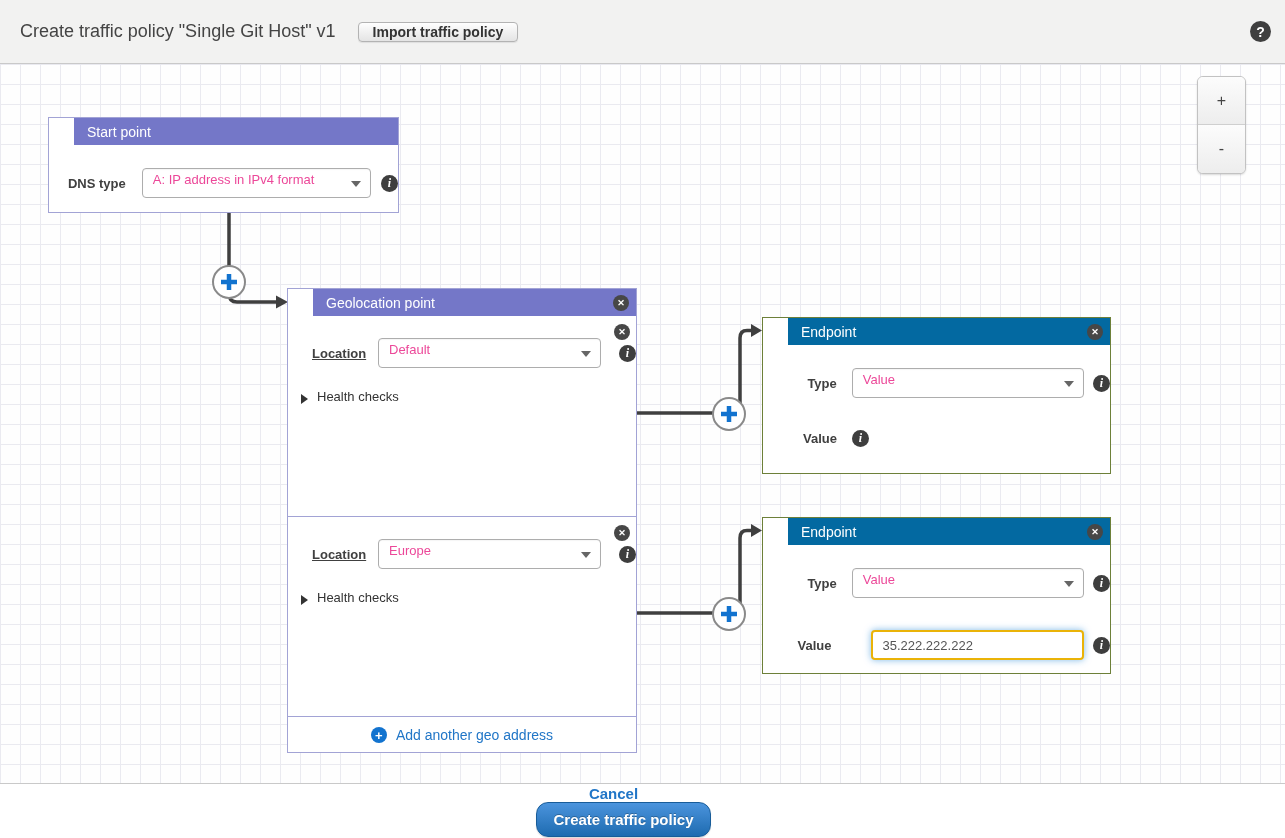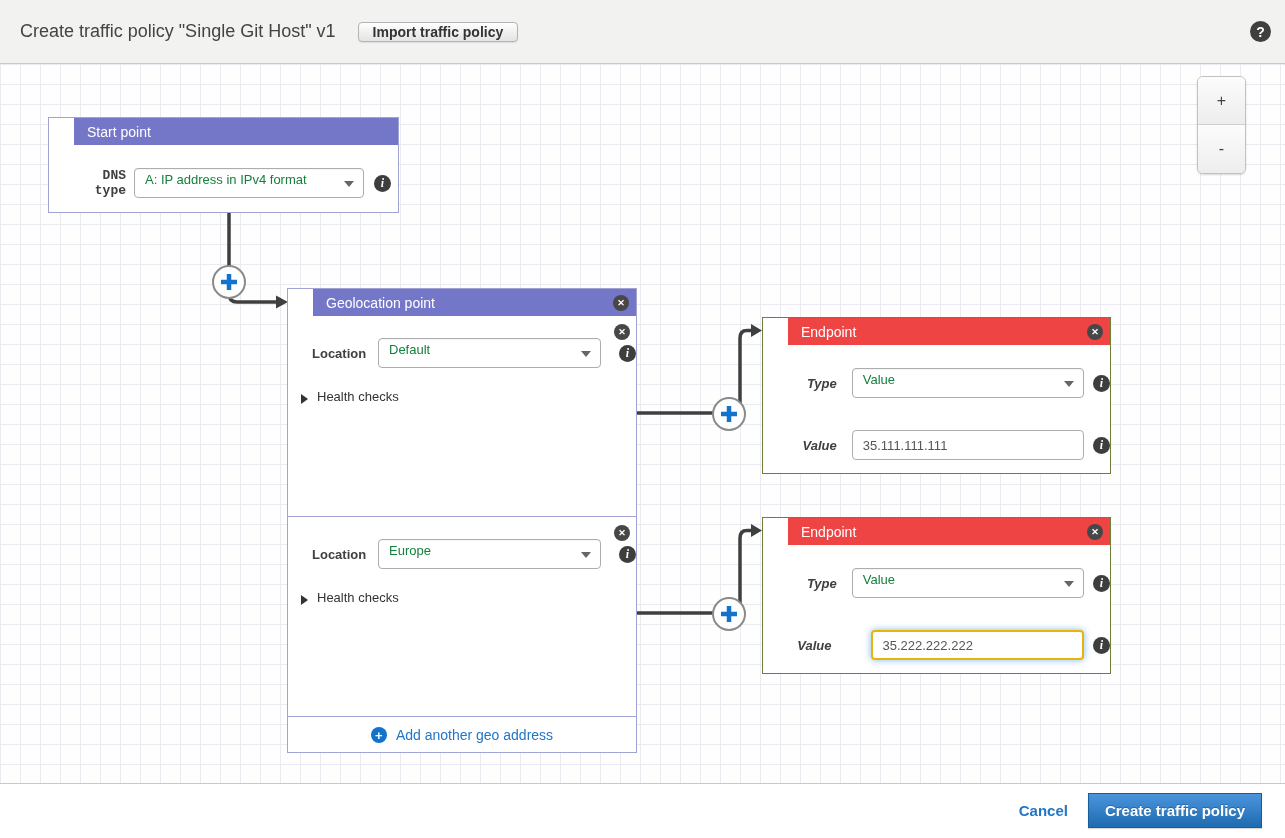--- a/index.html
+++ b/index.html
@@ -31,64 +31,64 @@
     border-bottom:1px solid #c9c9c9;
   }
   svg.wires { position:absolute; left:0; top:0; width:1285px; height:720px; pointer-events:none; }
 
   
   .box { position:absolute; background:#fff; }
   .box.purple { border:1px solid #a2a3d5; }
   .box.green  { border:1px solid #6d8039; }
   .box-header { height:27px; display:flex; align-items:center; padding:0 7px 0 13px; color:#fff; font-size:14px;margin-left:25px; }
   .purple > .box-header { background:#7477c8; }
-  .green  > .box-header { background:#ef4444;gap:16px; }
+  .green  > .box-header { background:#0369a1;gap:16px; }
 
   .close-icon {
     margin-left:auto; width:16px; height:16px; border-radius:50%; background:#474747;
     color:#fff; font-size:9px; font-weight:bold; display:flex; align-items:center; justify-content:center;
     cursor:pointer; flex:0 0 auto;
   }
   .info-icon {
     width:17px; height:17px; border-radius:50%; background:#3e3e3e; color:#fff;
     font-family:"Liberation Serif", serif; font-style:italic; font-weight:bold; font-size:12px;
     display:flex; align-items:center; justify-content:center; flex:0 0 auto;
   }
 
   .row { display:flex; align-items:center; }
   .field-label { font-size:13px; font-weight:bold; color:#404040; text-align:right; }
 
   .select {
     position:relative; height:30px; background:#fff; border:1px solid #adadad; border-radius:4px;
-    display:flex; align-items:center; padding:0 24px 8px 10px; font-size:13px; color:#15803d;
+    display:flex; align-items:center; padding:0 24px 8px 10px; font-size:13px; color:#ec4899;
     cursor:pointer; box-shadow:inset 0 1px 1px rgba(0,0,0,0.04);
   }
   .select .caret {
     position:absolute; right:9px; top:12px; width:0; height:0;
     border-left:5px solid transparent; border-right:5px solid transparent; border-top:6px solid #666;
   }
   .text-input {
     height:30px; border:1px solid #adadad; border-radius:4px; padding:0 10px;
     font-size:13px; color:#555; font-family:"Liberation Sans", sans-serif; background:#fff;
   }
   .text-input.focused { border:2px solid #eab308; box-shadow:0 0 7px rgba(42,138,216,0.6); outline:none;margin-left:24px; }
 
   
   .start-point { left:48px; top:53px; width:351px; height:96px; }
   .start-point .row { margin-top:23px; padding-left:15px; }
-  .start-point .field-label { width:62px; margin-right:8px;font-family:Liberation Mono, monospace; }
+  .start-point .field-label { width:62px; margin-right:16px; }
   .start-point .select { width:230px; margin-right:10px; }
 
   
   .geo-rule { left:287px; top:224px; width:350px; height:465px; }
   .geo-section { position:relative; height:200px; }
   .geo-section + .geo-section { border-top:1px solid #a2a3d5; }
   .geo-section .sec-close { position:absolute; top:8px; right:6px; }
   .geo-section .row.loc { padding-left:24px; padding-top:22px; }
-  .geo-section .field-label { width:52px; margin-right:14px; }
+  .geo-section .field-label { width:52px; margin-right:14px;text-decoration:underline; }
   .geo-section .select { width:232px; margin-right:18px; }
   .geo-section .info-icon.sec-info { margin-top:0; }
   .health-row { display:flex; align-items:flex-end; margin-top:21px; padding-left:13px; cursor:pointer; }
   .tri-icon { width:0; height:0; border-top:5px solid transparent; border-bottom:5px solid transparent; border-left:7px solid #333; margin-right:9px; }
   .health-label { font-size:13px; color:#333; }
   .geo-footer {
     height:37px; border-top:1px solid #a2a3d5; display:flex; align-items:center; justify-content:center;
     gap:9px; cursor:pointer;
   }
   .plus-badge {
@@ -97,40 +97,40 @@
   }
   .geo-footer span.link { font-size:14px; color:#2176c7; }
 
   
   .endpoint { width:349px; height:157px; }
   .endpoint.ep0 { left:762px; top:253px; }
   .endpoint.ep1 { left:762px; top:453px; }
   .endpoint .row { padding-left:15px; }
   .endpoint .row.type-row { margin-top:23px; }
   .endpoint .row.value-row { margin-top:32px; }
-  .endpoint .field-label { width:59px; margin-right:15px;font-style:italic; }
+  .endpoint .field-label { width:59px; margin-right:15px; }
   .endpoint .select, .endpoint .text-input { width:233px; margin-right:9px; }
 
   
   .zoomctl {
     position:absolute; left:1197px; top:12px; width:49px; border:1px solid #c2c2c2; border-radius:6px;
     background:#fff; box-shadow:0 1px 2px rgba(0,0,0,0.15); overflow:hidden;
   }
   .zoomctl .zbtn {
     height:48px; display:flex; align-items:center; justify-content:center; font-size:16px; color:#444;
     background:linear-gradient(#fcfcfc,#ededed); cursor:pointer;
   }
   .zoomctl .zbtn:first-child { border-bottom:1px solid #cfcfcf; }
 
   
-  .pagefooter { height:53px; background:#fff; display:flex; align-items:center; justify-content:flex-end; padding-right:23px; }
+  .pagefooter { height:53px; background:#fff; display:flex; align-items:center; justify-content:flex-end; padding-right:38px;flex-direction:column; }
   .cancel-link { font-size:15px; font-weight:bold; color:#2176c7; cursor:pointer; margin-right:20px; }
   .create-btn {
     padding:8px 16px; font-size:15px; font-weight:bold; color:#fff;
-    background:linear-gradient(#4b94dd,#1e6bb0); border:1px solid #185c99; border-radius:0;
+    background:linear-gradient(#4b94dd,#1e6bb0); border:1px solid #185c99; border-radius:12px;
     text-shadow:0 -1px 0 rgba(0,0,0,0.25); box-shadow:0 1px 1px rgba(0,0,0,0.15); cursor:pointer;
   }
 </style>
 </head>
 <body>
 
 <div class="topbar">
   <div class="page-title">Create traffic policy "Single Git Host" v1</div>
   <button class="import-btn">Import traffic policy</button>
   <div class="help-icon">?</div>
@@ -236,21 +236,20 @@
     <div class="row type-row">
       <div class="field-label">Type</div>
       <div class="select">
         <span>Value</span>
         <span class="caret"></span>
       </div>
       <div class="info-icon">i</div>
     </div>
     <div class="row value-row">
       <div class="field-label">Value</div>
-      <input class="text-input" type="text" value="35.111.111.111" style="">
       <div class="info-icon">i</div>
     </div>
   </div>
 
   <div class="box green endpoint ep1">
     <div class="box-header">
       <span>Endpoint</span>
       <span class="close-icon">✕</span>
     </div>
     <div class="row type-row">

